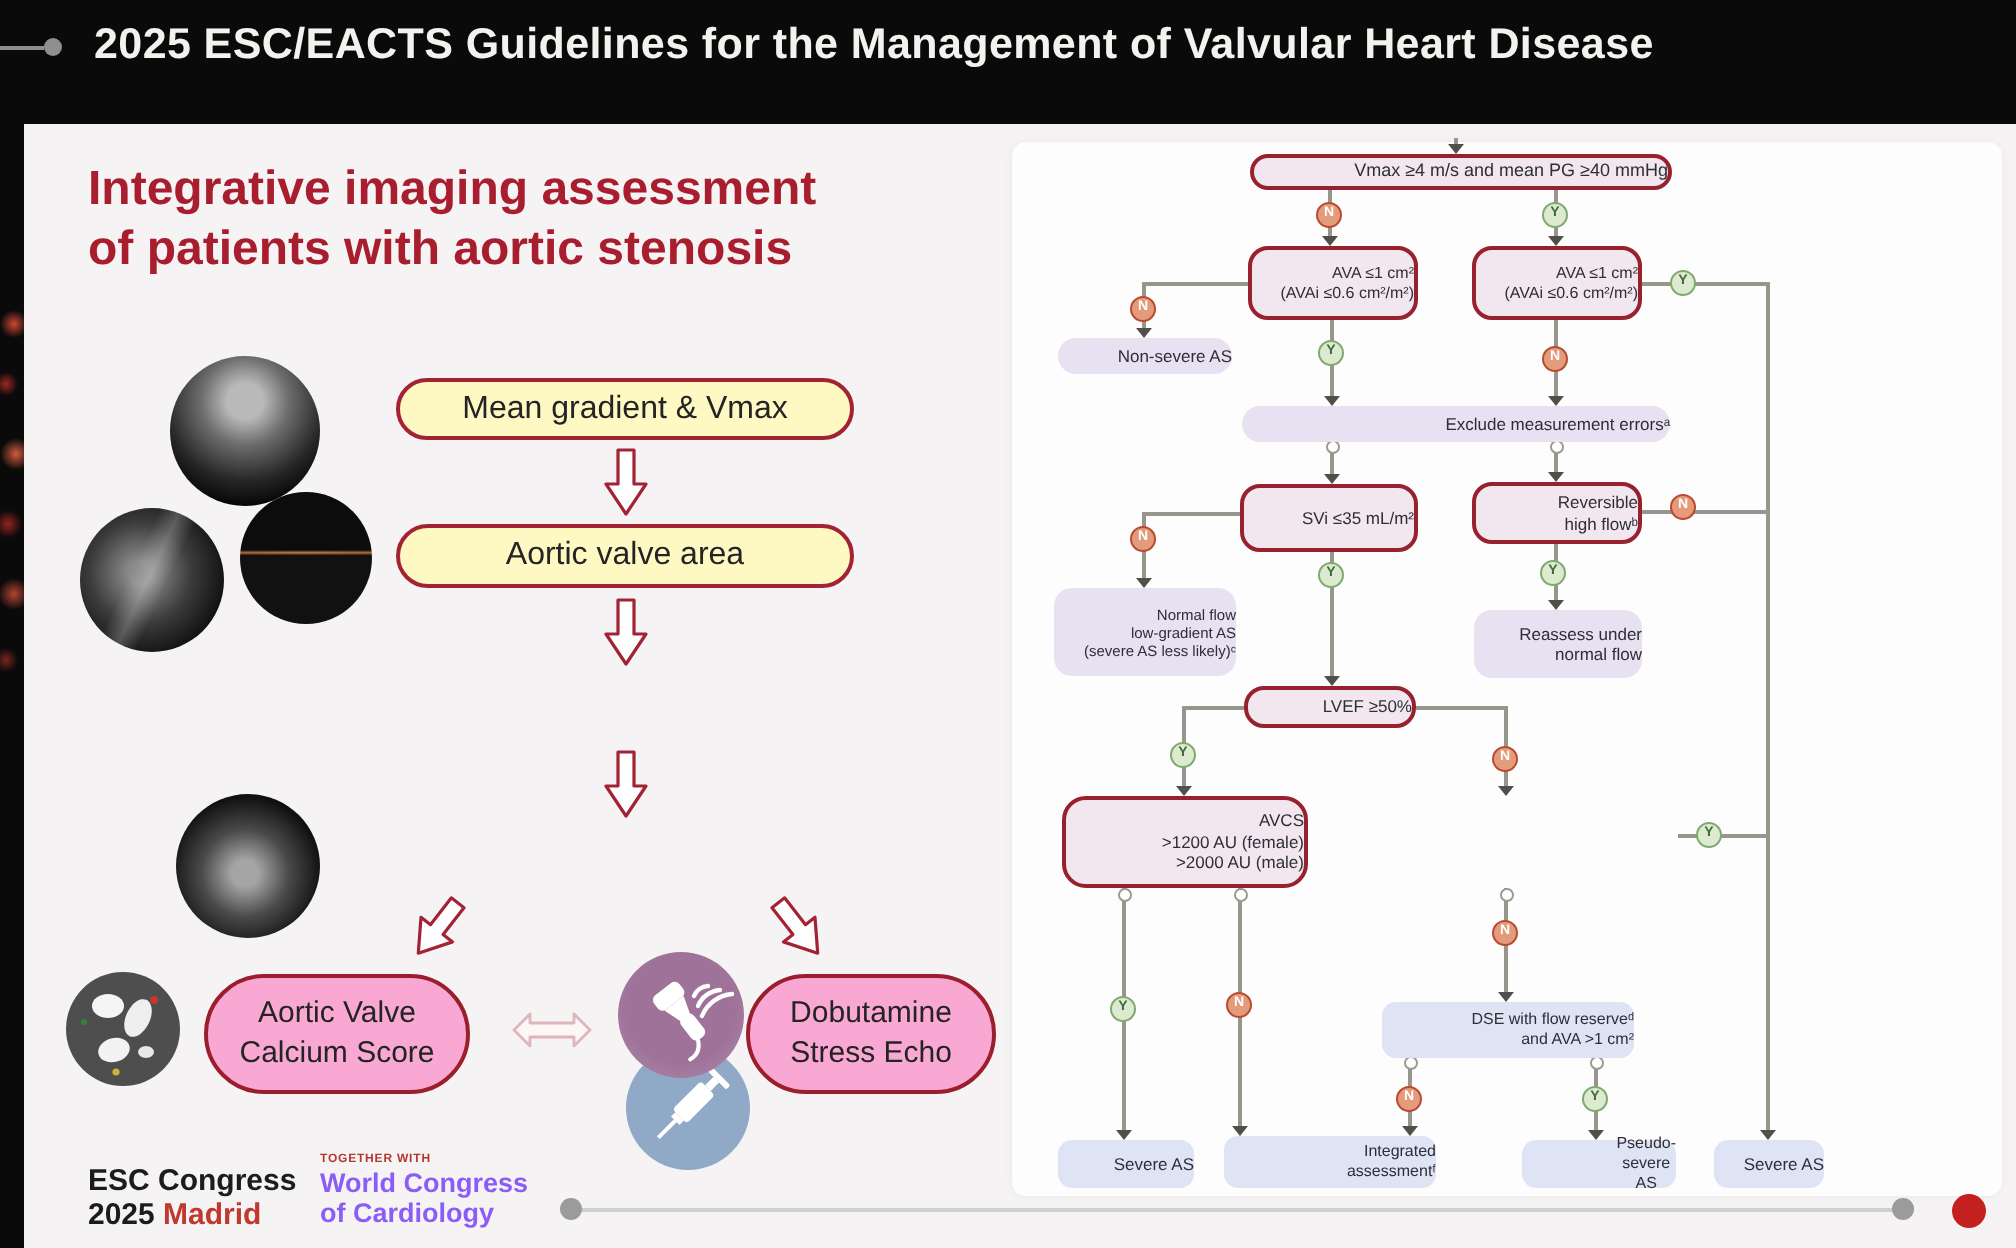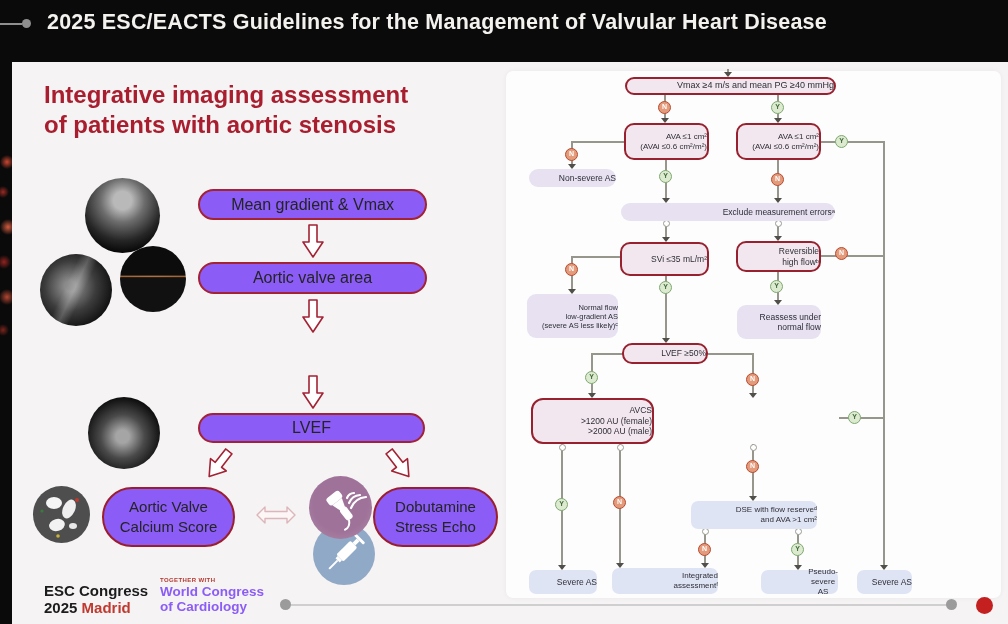--- a/index.html
+++ b/index.html
@@ -17,23 +17,23 @@
      radial-gradient(circle at 7px 100px, rgba(214,74,50,.95), transparent 7px),
      radial-gradient(circle at 3px 130px, rgba(190,50,40,.8), transparent 6px),
      radial-gradient(circle at 8px 165px, rgba(230,100,70,.9), transparent 8px),
      radial-gradient(circle at 4px 200px, rgba(170,40,35,.85), transparent 7px),
      radial-gradient(circle at 7px 235px, rgba(220,85,60,.8), transparent 8px),
      radial-gradient(circle at 3px 268px, rgba(160,45,35,.75), transparent 6px),
      #0b0a0a;}
   
   .lp-title{position:absolute;left:44px;top:80px;font-size:24px;font-weight:bold;color:#a81e2e;line-height:1.26;}
   .echo-circle{position:absolute;border-radius:50%;}
-  .pill{position:absolute;border:2px solid #a32234;border-radius:17px;background:#8b5cf6;
+  .pill{position:absolute;border:2px solid #a32234;border-radius:17px;background:#fef9c3;
         display:flex;align-items:center;justify-content:center;font-size:16px;color:#242424;box-sizing:border-box;}
-  .bigpill{position:absolute;border:2.5px solid #9b1e2d;border-radius:30px;background:#8b5cf6;
+  .bigpill{position:absolute;border:2.5px solid #9b1e2d;border-radius:30px;background:#f9a8d4;
         display:flex;flex-direction:column;align-items:center;justify-content:center;
         font-size:15px;color:#242424;line-height:1.35;box-sizing:border-box;z-index:3;}
   .svg-abs{position:absolute;}
   .icon-circle{position:absolute;border-radius:50%;z-index:2;}
   
   .card{position:absolute;left:506px;top:71px;width:495px;height:527px;background:#fdfdfe;
         border-radius:7px;box-shadow:0 0 5px rgba(0,0,0,.05);}
   .node{position:absolute;display:flex;flex-direction:column;align-items:flex-end;justify-content:center;
         text-align:center;box-sizing:border-box;color:#2e2e36;z-index:2;}
   .decision{border:2px solid #97212e;background:#f2e7ef;border-radius:10px;font-size:8px;line-height:1.25;}
@@ -91,23 +91,20 @@
       <circle cx="9" cy="25" r="1.6" fill="#3a7a3a"></circle>
       <circle cx="25" cy="50" r="1.8" fill="#c9b23a"></circle>
     </svg>
   </div>
 
   <div class="pill" style="left:198px;top:189px;width:229px;height:31px;">
     <span>Mean gradient &amp; Vmax</span>
     </div>
   <div class="pill" style="left:198px;top:262px;width:229px;height:32px;">
     <span>Aortic valve area</span>
-    </div>
-  <div class="pill" style="left:198px;top:413px;width:227px;height:30px;">
-    <span>LVEF</span>
     </div>
 
   <svg class="svg-abs" style="left:302px;top:224px" width="22" height="34" viewBox="0 0 22 34">
       <polygon points="7,1 15,1 15,18 21,18 11,33 1,18 7,18" fill="#fff" stroke="#a32234" stroke-width="1.6" stroke-linejoin="round"></polygon>
     </svg>
   <svg class="svg-abs" style="left:302px;top:299px" width="22" height="34" viewBox="0 0 22 34">
       <polygon points="7,1 15,1 15,18 21,18 11,33 1,18 7,18" fill="#fff" stroke="#a32234" stroke-width="1.6" stroke-linejoin="round"></polygon>
     </svg>
   <svg class="svg-abs" style="left:302px;top:375px" width="22" height="34" viewBox="0 0 22 34">
       <polygon points="7,1 15,1 15,18 21,18 11,33 1,18 7,18" fill="#fff" stroke="#a32234" stroke-width="1.6" stroke-linejoin="round"></polygon>

